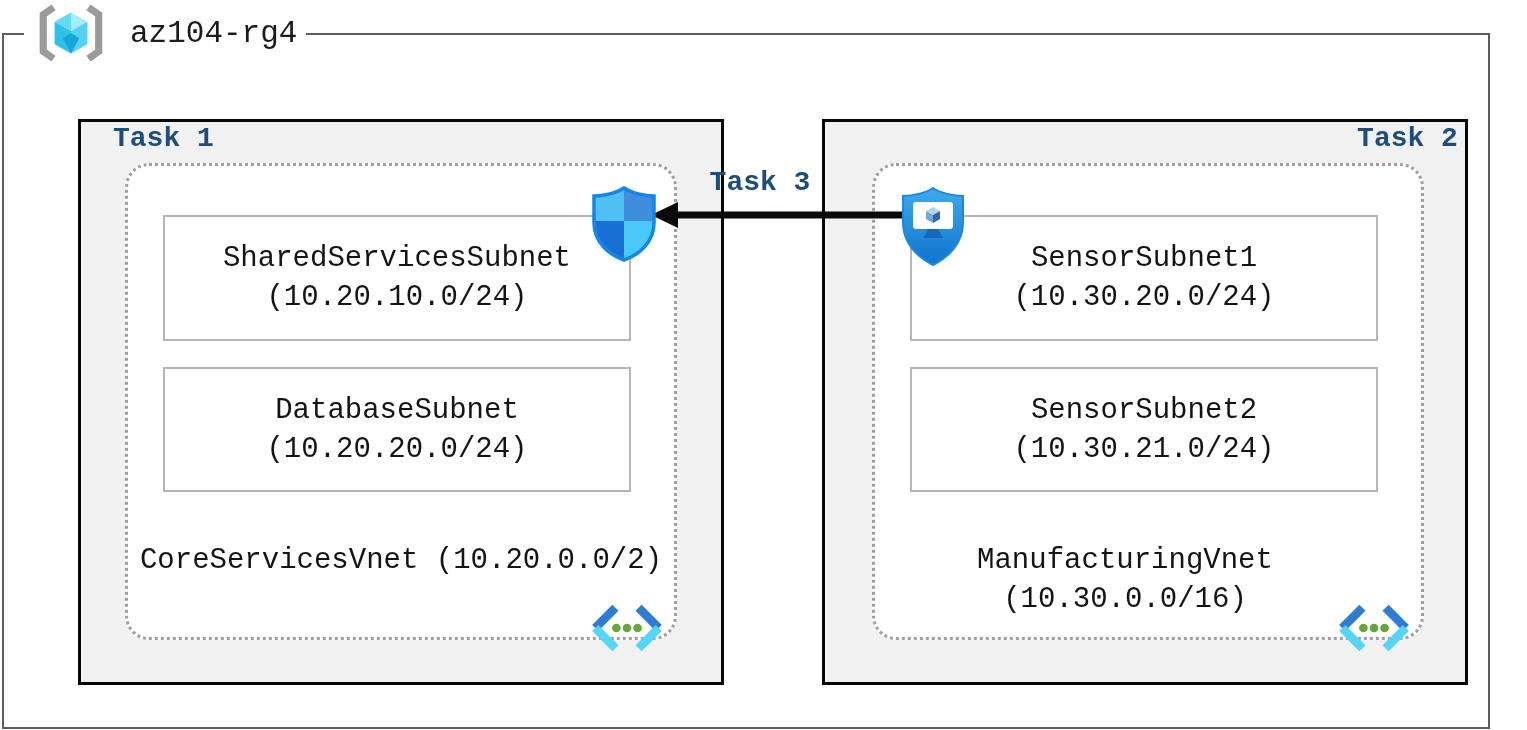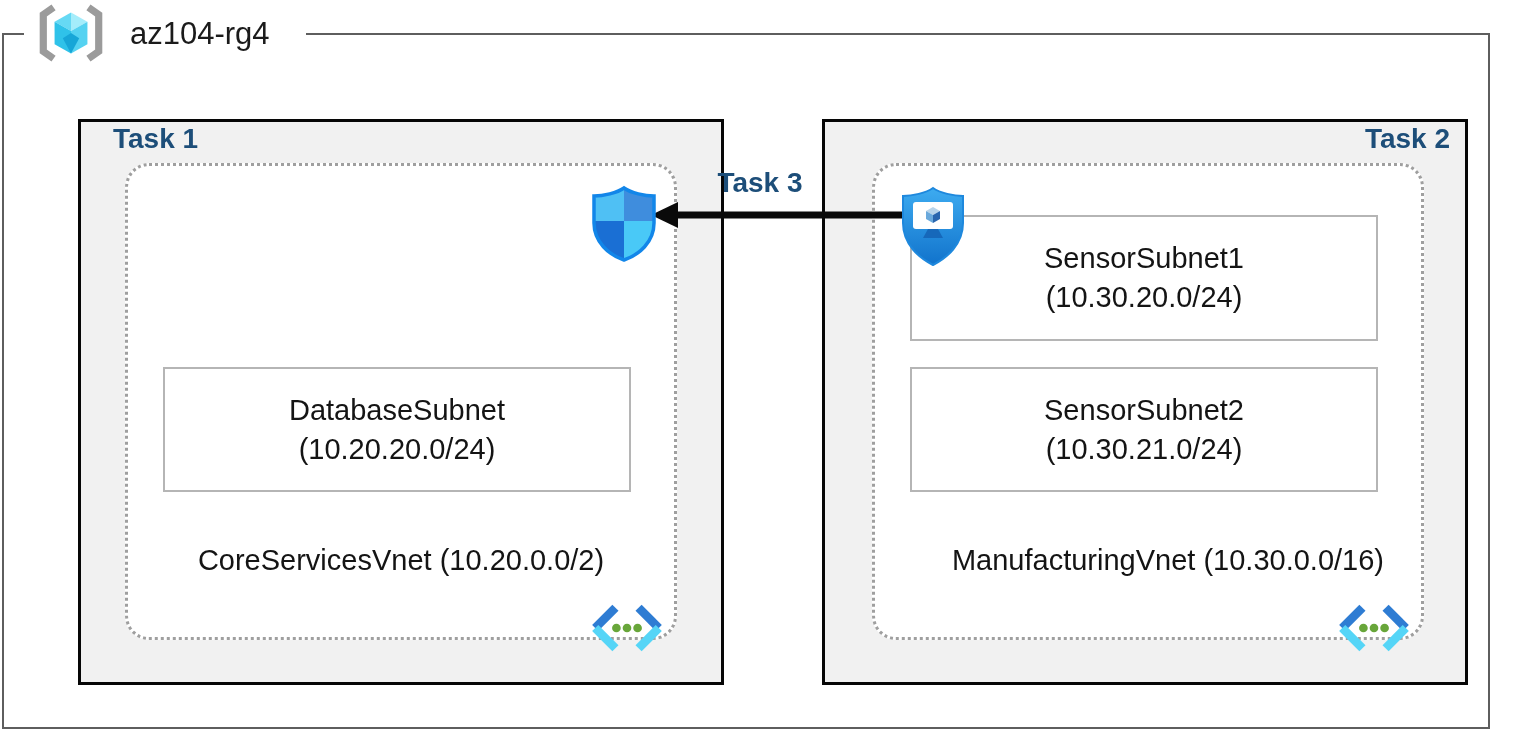--- a/index.html
+++ b/index.html
@@ -1,18 +1,18 @@
 <!DOCTYPE html>
 <html><head>
 <meta charset="utf-8">
 <style>
   html,body{margin:0;padding:0;background:#ffffff;}
   .canvas{
     position:relative;width:1527px;height:730px;background:#ffffff;overflow:hidden;
-    font-family:Liberation Sans, sans-serif;color:#141414;
+    font-family:Liberation Mono, monospace;color:#141414;
   }
   .frame{
     position:absolute;left:2px;top:33px;width:1484px;height:692px;
     border:2px solid #5e5e5e;background:transparent;
   }
   .frame-gap{
     position:absolute;left:24px;top:31px;width:282px;height:7px;background:#ffffff;
   }
   .rg-icon{position:absolute;left:32px;top:3px;width:78px;height:60px;}
   .rg-label{
@@ -43,21 +43,21 @@
   .subnet-box span{display:block;}
   .sb-l{left:163px;}
   .sb-r{left:910px;}
   .sb-row1{top:215px;height:126px;}
   .sb-row2{top:367px;height:125px;}
   .vnet-label{
     position:absolute;top:541px;width:552px;text-align:center;
     font-size:29px;line-height:39px;color:#141414;z-index:2;
   }
   .vnet-label.left{left:125px;}
-  .vnet-label.right{left:892px;}
+  .vnet-label.right{left:849px;}
   .vnet-icon{position:absolute;width:78px;height:52px;z-index:4;}
   .vnet-icon.left{left:588px;top:602px;}
   .vnet-icon.right{left:1335px;top:602px;}
   .shield-icon{position:absolute;left:587px;top:185px;width:74px;height:78px;z-index:6;}
   .iot-icon{position:absolute;left:897px;top:184px;width:72px;height:86px;z-index:6;}
   .arrow{position:absolute;left:648px;top:195px;width:258px;height:40px;z-index:5;}
   .task3-label{
     position:absolute;left:690px;top:167px;width:140px;text-align:center;
     font-size:28px;font-weight:bold;color:#1d4e79;z-index:5;
   }
@@ -81,20 +81,24 @@
   </svg>
   <div class="rg-label">az104-rg4</div>
 
   <div class="task-box left"></div>
   <div class="task-label t1">Task 1</div>
 
   <div class="task-box right"></div>
   <div class="task-label t2">Task 2</div>
 
   <div class="vnet-dotted left"></div>
+  <div class="subnet-box sb-l sb-row1">
+    <span>SharedServicesSubnet</span>
+    <span>(10.20.10.0/24)</span>
+  </div>
   <div class="subnet-box sb-l sb-row2">
     <span>DatabaseSubnet</span>
     <span>(10.20.20.0/24)</span>
   </div>
   <div class="vnet-label left">
     <span>CoreServicesVnet</span>
     <span>(10.20.0.0/2)</span>
   </div>
   <svg class="vnet-icon left" viewBox="0 0 80 54">
     <line x1="28" y1="6" x2="7" y2="27" stroke="#2e7cd3" stroke-width="9"></line>

